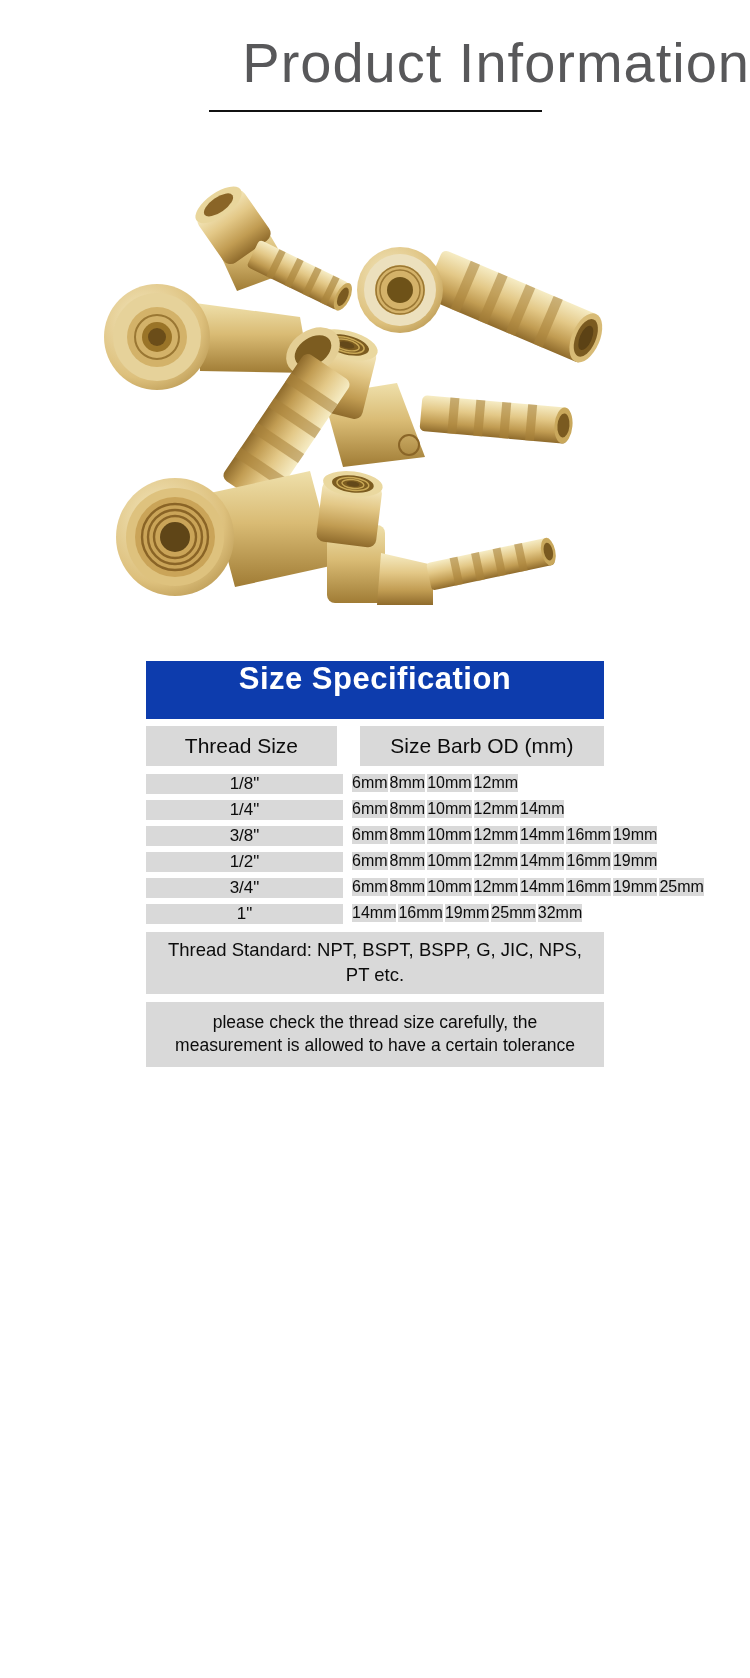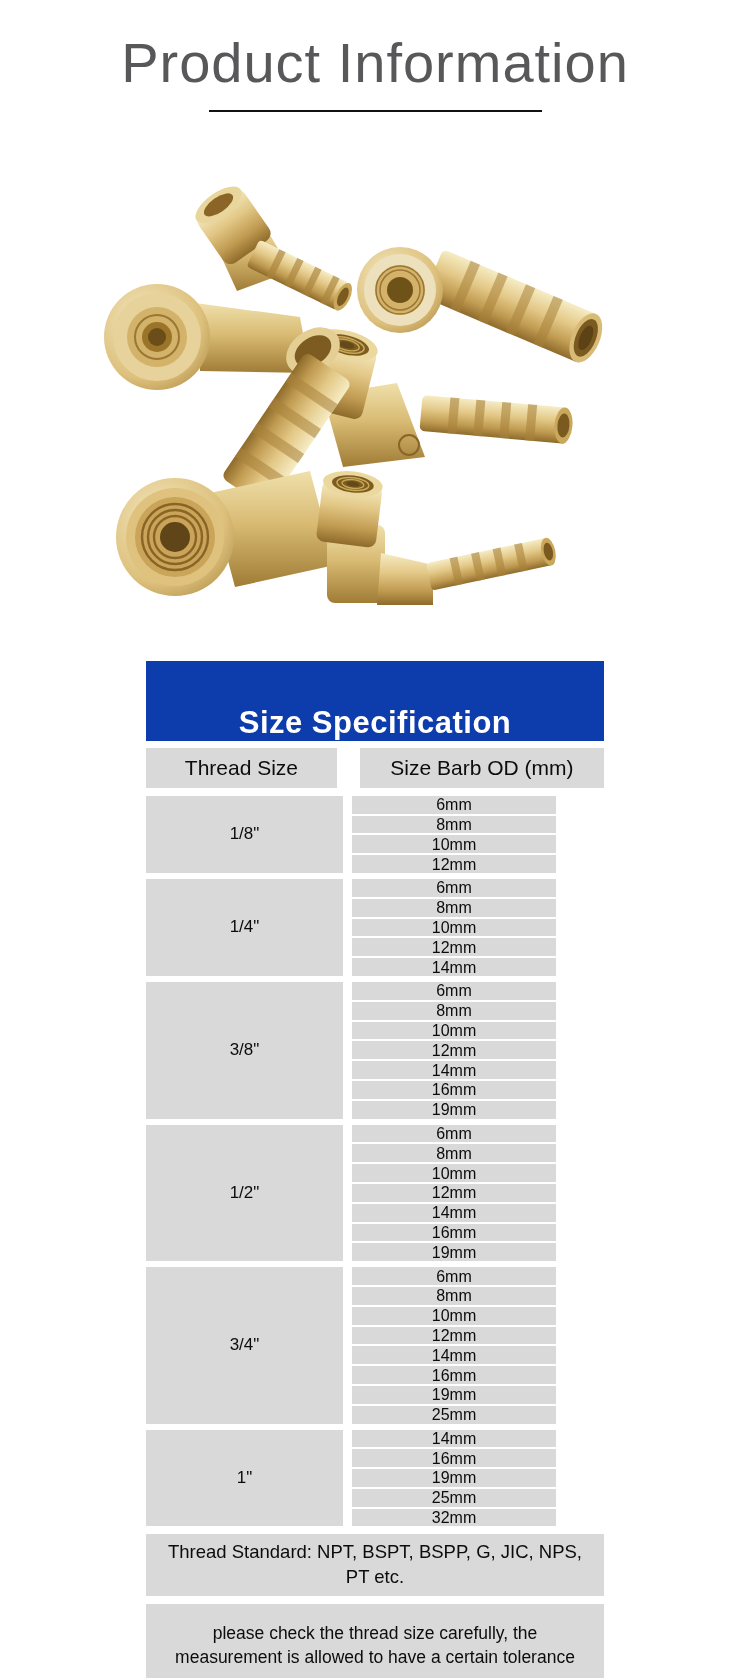--- a/index.html
+++ b/index.html
@@ -7,62 +7,62 @@
     --cell:#d9d9d9;
     --title:#58585a;
   }
   *{margin:0;padding:0;box-sizing:border-box;}
   html,body{background:#ffffff;}
   body{
     width:750px;height:1678px;margin:0 auto;position:relative;
     font-family:"Liberation Sans","DejaVu Sans",sans-serif;color:#111;
     overflow:hidden;
   }
-  .title-block{padding-top:34px;text-align:center;}
+  .title-block{padding-top:34px;text-align:right;}
   .page-title{
     font-size:56px;font-weight:400;color:var(--title);
     letter-spacing:1px;line-height:1.05;
   }
   .title-underline{
     width:333px;height:2px;background:#111;margin:17px auto 0 auto;
   }
   .photo-wrap{width:560px;height:470px;margin:33px auto 0 auto;}
   .table-wrap{width:458px;margin:46px auto 0 auto;}
   .section-header{
-    height:80px;background:var(--blue);
-    display:flex;align-items:flex-end;justify-content:center;
+    height:58px;background:var(--blue);
+    display:flex;align-items:flex-start;justify-content:center;
   }
   .section-header span{
     color:#fff;font-size:31px;font-weight:700;letter-spacing:.5px;
   }
   .col-headers{display:flex;gap:23px;margin-top:7px;}
   .col-header{
     background:var(--cell);height:40px;display:flex;align-items:center;justify-content:center;
     font-size:21px;color:#0c0c0c;
   }
   .col-header.left{width:197px;}
   .col-header.right{width:252px;}
   .groups{margin-top:8px;display:flex;flex-direction:column;gap:6px;}
   .group{display:flex;gap:9px;}
   .thread-cell{
     width:197px;background:var(--cell);
     display:flex;align-items:center;justify-content:center;
     font-size:17px;color:#0c0c0c;
   }
-  .barb-col{width:204px;display:flex;flex-direction:column;gap:2px;}
+  .barb-col{width:224px;display:flex;flex-direction:row;gap:2px;}
   .barb-cell{
     background:var(--cell);height:17.8px;
     display:flex;align-items:center;justify-content:center;
     font-size:16px;line-height:17px;color:#0c0c0c;
   }
   .note-cell{
     background:var(--cell);margin-top:8px;padding:6px 16px;
     text-align:center;font-size:18.5px;line-height:1.35;color:#0c0c0c;
   }
-  .note-cell.small{font-size:17.5px;padding:18px 18px;}
+  .note-cell.small{font-size:17.5px;padding:9px 18px;}
 </style>
 </head>
 <body>
 
 <div class="title-block">
   <div class="page-title">Product Information</div>
   <div class="title-underline"></div>
 </div>
 
 <div class="photo-wrap">

